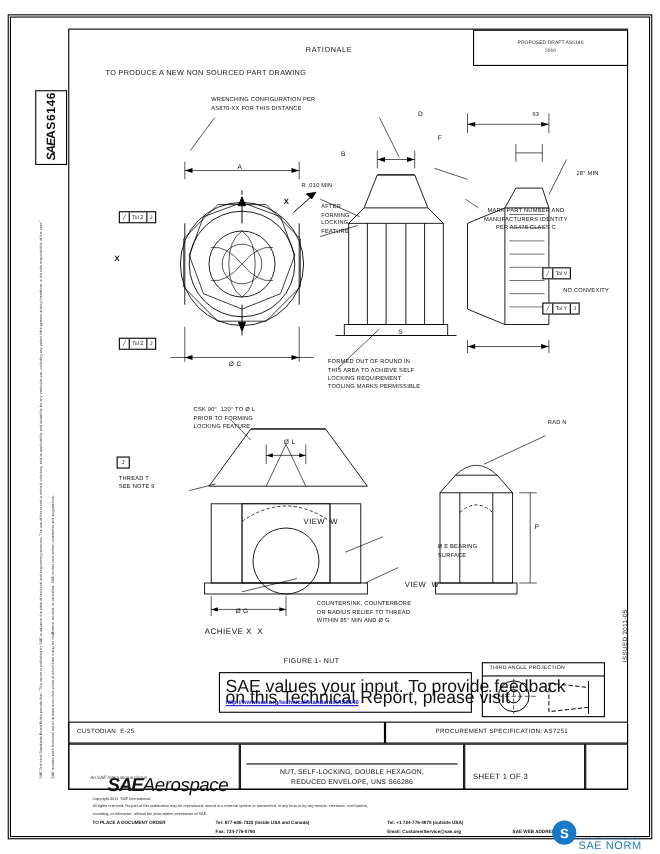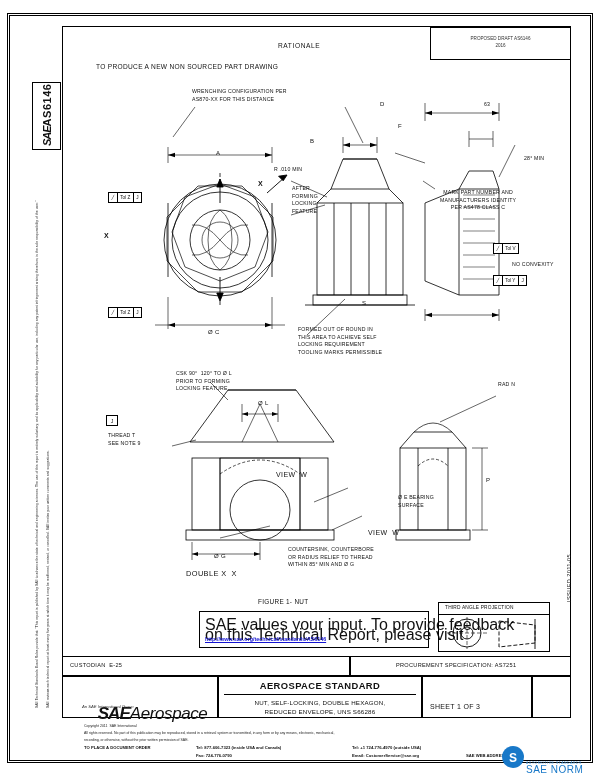--- a/index.html
+++ b/index.html
@@ -360,21 +360,21 @@
   <div class="txt dim" style="left:258px;top:400px;">Ø L</div>
   <div class="txt dim" style="left:214px;top:553px;">Ø G</div>
   <div class="txt dim" style="left:486px;top:477px;">P</div>
 
   <div class="datum" style="left:106px;top:415px;">
     <span>J</span>
   </div>
 
   <div class="txt" style="left:276px;top:471px;font-size:7px;letter-spacing:.4px;">VIEW  W</div>
   <div class="txt" style="left:368px;top:529px;font-size:7px;letter-spacing:.4px;">VIEW  W</div>
-  <div class="txt" style="left:186px;top:570px;font-size:7.4px;letter-spacing:.4px;">DOUBLE X  X</div>
+  <div class="txt" style="left:186px;top:570px;font-size:7.4px;letter-spacing:.4px;">ACHIEVE X  X</div>
   <div class="txt" style="left:258px;top:598px;font-size:6.4px;letter-spacing:.3px;">FIGURE 1- NUT</div>
 
   <div class="bx" id="feedback-box"></div>
   <div class="txt fl" style="left:205px;top:616px;">SAE values your input. To provide feedback</div>
   <div class="txt fl" style="left:205px;top:626px;">on this Technical Report, please visit</div>
   <a id="feedback-link" class="txt" href="#" style="left:205px;top:636px;">http://www.sae.org/technical/standards/AS6146</a>
 
   <div class="bx" id="proj-box"></div>
   <div class="ln" style="left:438px;top:614px;width:112px;height:1px;"></div>
   <div class="txt" id="proj-title" style="left:445px;top:605px;">THIRD ANGLE PROJECTION</div>
@@ -397,21 +397,20 @@
   <div class="bx" id="tb-proc"></div>
   <div class="txt tbsmall" style="left:396px;top:662px;">PROCUREMENT SPECIFICATION: AS7251</div>
 
   <div class="bx" id="tb-logo"></div>
   <div class="txt" style="left:80px;top:686px;">
     <span class="sae-mark" style="font-size:17px;">SAE</span><span style="font-size:17px;font-style:italic;letter-spacing:-0.4px;">Aerospace</span>
   </div>
   <div class="txt" style="left:82px;top:705px;font-size:4.2px;font-style:italic;color:#333;">An SAE International Group</div>
 
   <div class="bx" id="tb-title"></div>
-  <div class="txt" id="aero-std" style="left:218px;top:681px;width:204px;text-align:center;">AEROSPACE STANDARD</div>
   <div class="ln" style="left:224px;top:694px;width:192px;height:1px;"></div>
   <div class="txt" id="part-desc" style="left:218px;top:698px;width:204px;text-align:center;">NUT, SELF-LOCKING, DOUBLE HEXAGON,
 REDUCED ENVELOPE, UNS S66286</div>
 
   <div class="bx" id="tb-num"></div>
   <div class="txt" id="sheet-of" style="left:430px;top:703px;">SHEET 1 OF 3</div>
 
   <div class="bx" id="tb-blank"></div>
 
   <div class="txt foot" style="left:84px;top:724px;">Copyright 2011  SAE International</div>

